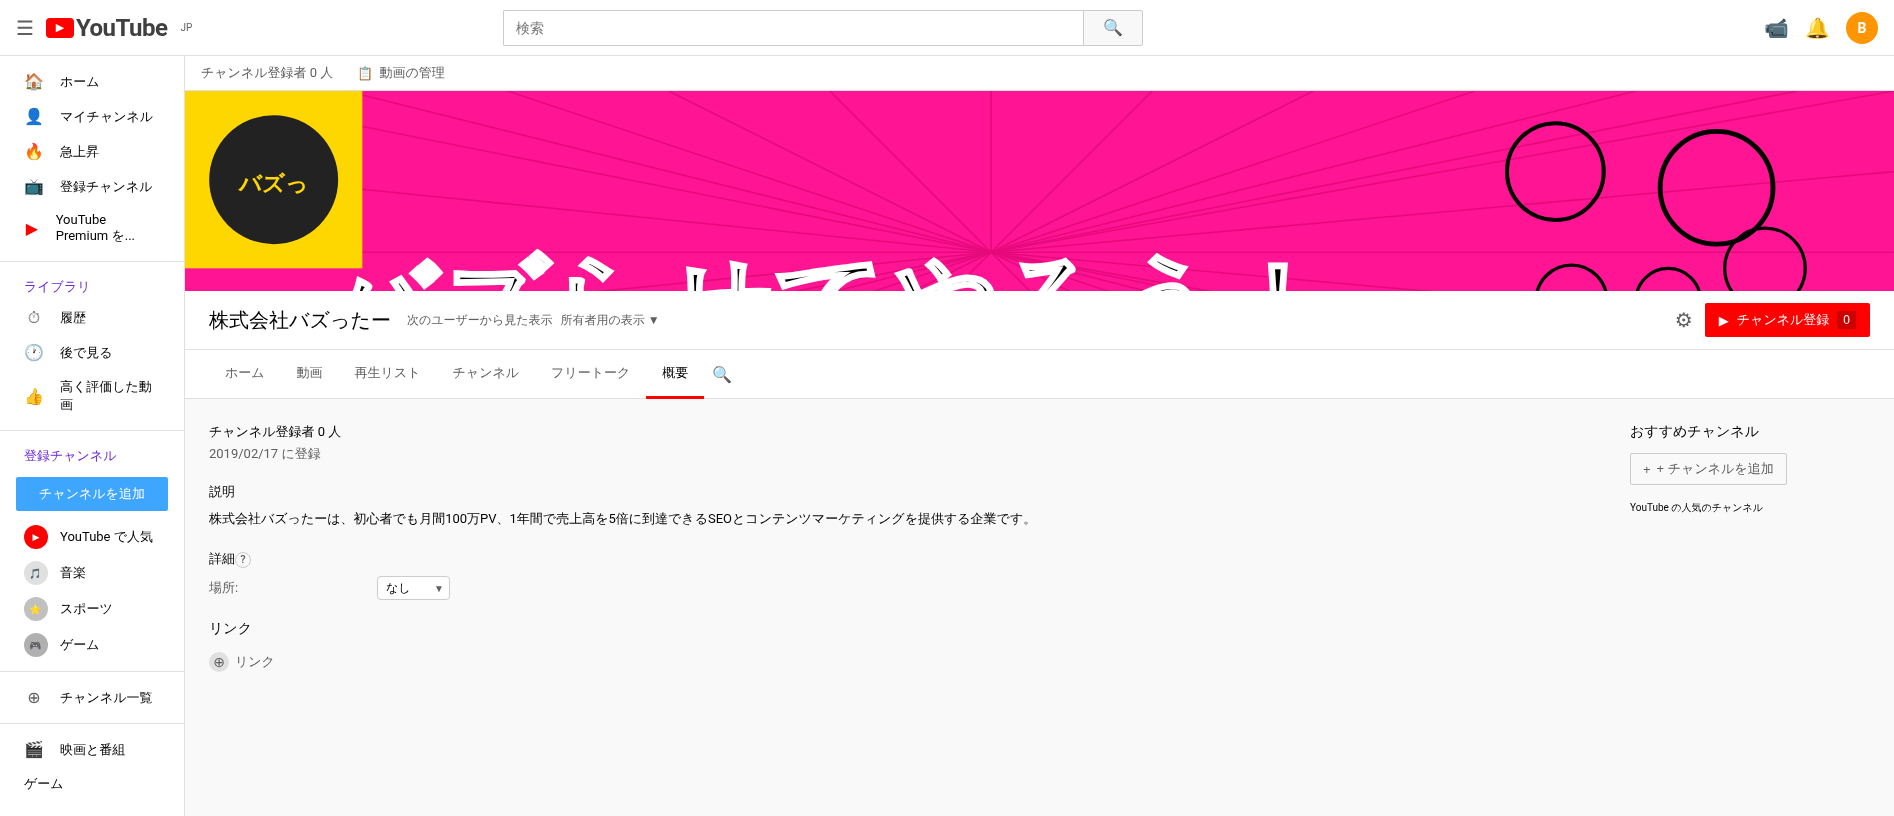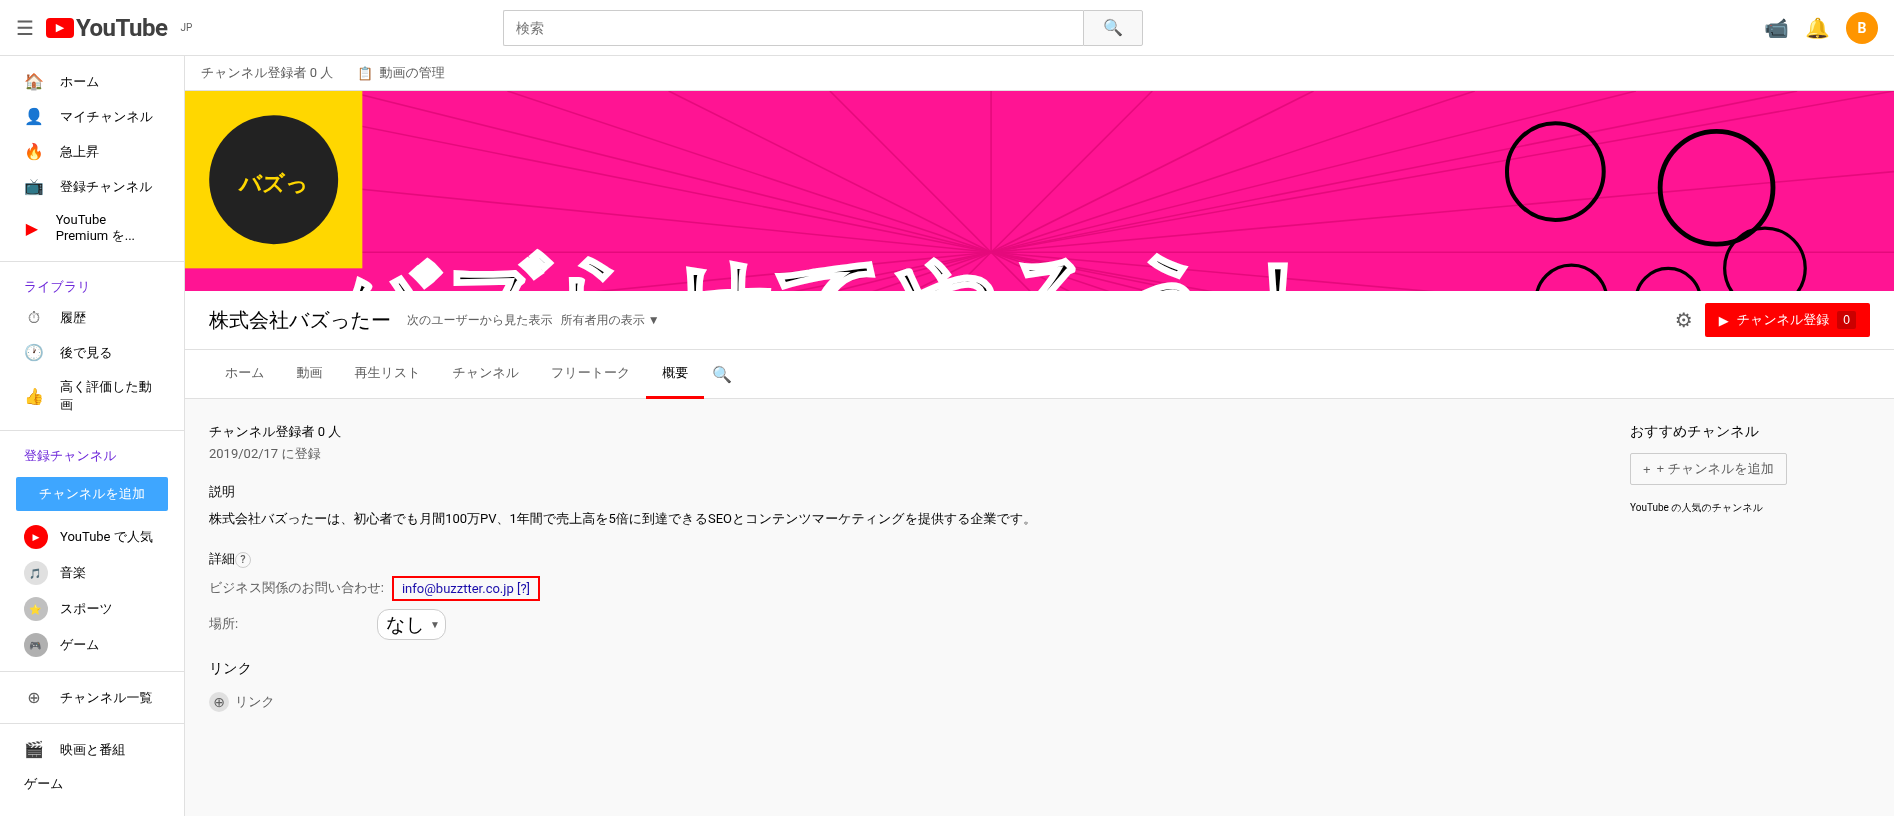--- a/index.html
+++ b/index.html
@@ -227,25 +227,25 @@
     .email-link-box {
       border: 2px solid #ff0000;
       padding: 3px 8px;
       display: inline-block;
       color: #1a0dab;
       text-decoration: none;
       font-size: 13px;
     }
 
     .location-select {
-      padding: 4px 20px 4px 8px;
+      padding: 4px 38px 4px 8px;
       border: 1px solid #ccc;
-      border-radius: 12px;
+      border-radius: 4px;
       background: #fff;
-      font-size: 19px;
+      font-size: 12px;
       cursor: pointer;
       appearance: none;
     }
     .select-wrapper { position: relative; display: inline-block; }
     .select-arrow { position: absolute; right: 6px; top: 50%; transform: translateY(-50%); font-size: 10px; color: #606060; pointer-events: none; }
 
     .links-section { margin-top: 20px; }
     .links-title { font-size: 14px; font-weight: 500; margin-bottom: 8px; }
     .add-link-btn {
       display: flex;
@@ -490,27 +490,20 @@
           <div class="info-label">説明</div>
           <p class="description-text">株式会社バズったーは、初心者でも月間100万PV、1年間で売上高を5倍に到達できるSEOとコンテンツマーケティングを提供する企業です。</p>
         </div>
 
         <div class="details-section">
           <div class="details-title">
             <span>詳細</span>
             <span style="border: 1px solid #ccc; border-radius: 50%; width: 16px; height: 16px; display:inline-flex; align-items:center; justify-content:center; font-size:11px; cursor:pointer; color:#606060;">?</span>
           </div>
 
-          <div class="details-row">
-            <label>ビジネス関係のお問い合わせ:</label>
-            <a class="email-link-box" href="#">
-              <span>info@buzztter.co.jp</span>
-              <span>[?]</span>
-            </a>
-          </div>
 
           <div class="details-row">
             <label>場所:</label>
             <div class="select-wrapper">
               <select class="location-select">
                 <option>なし</option>
               </select>
               <span class="select-arrow">▼</span>
             </div>
           </div>

